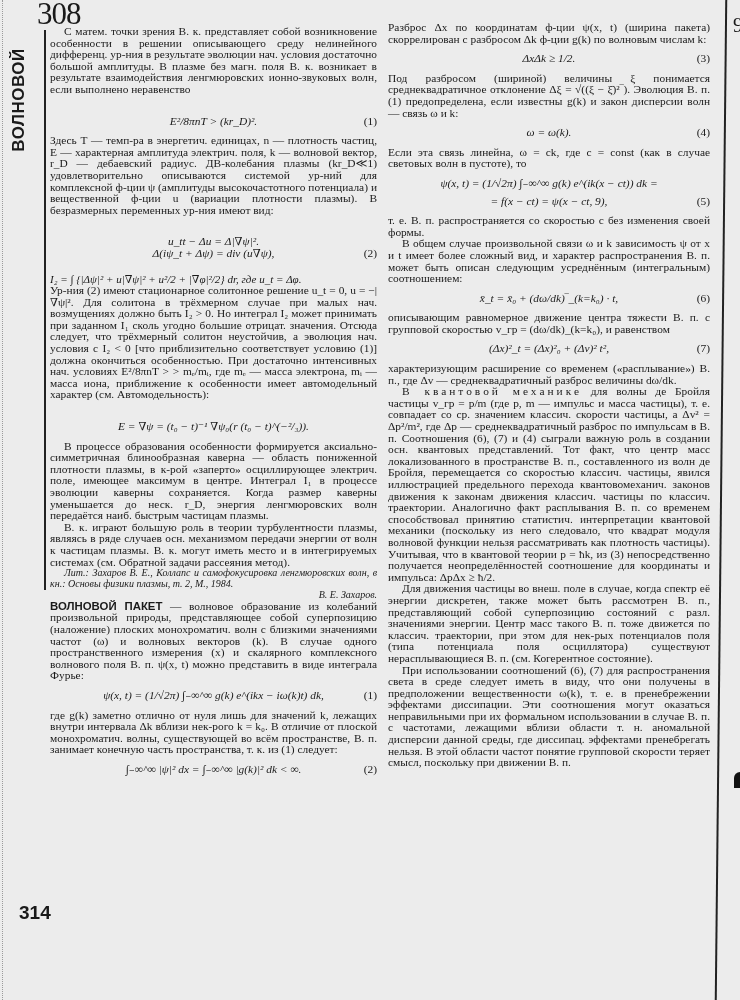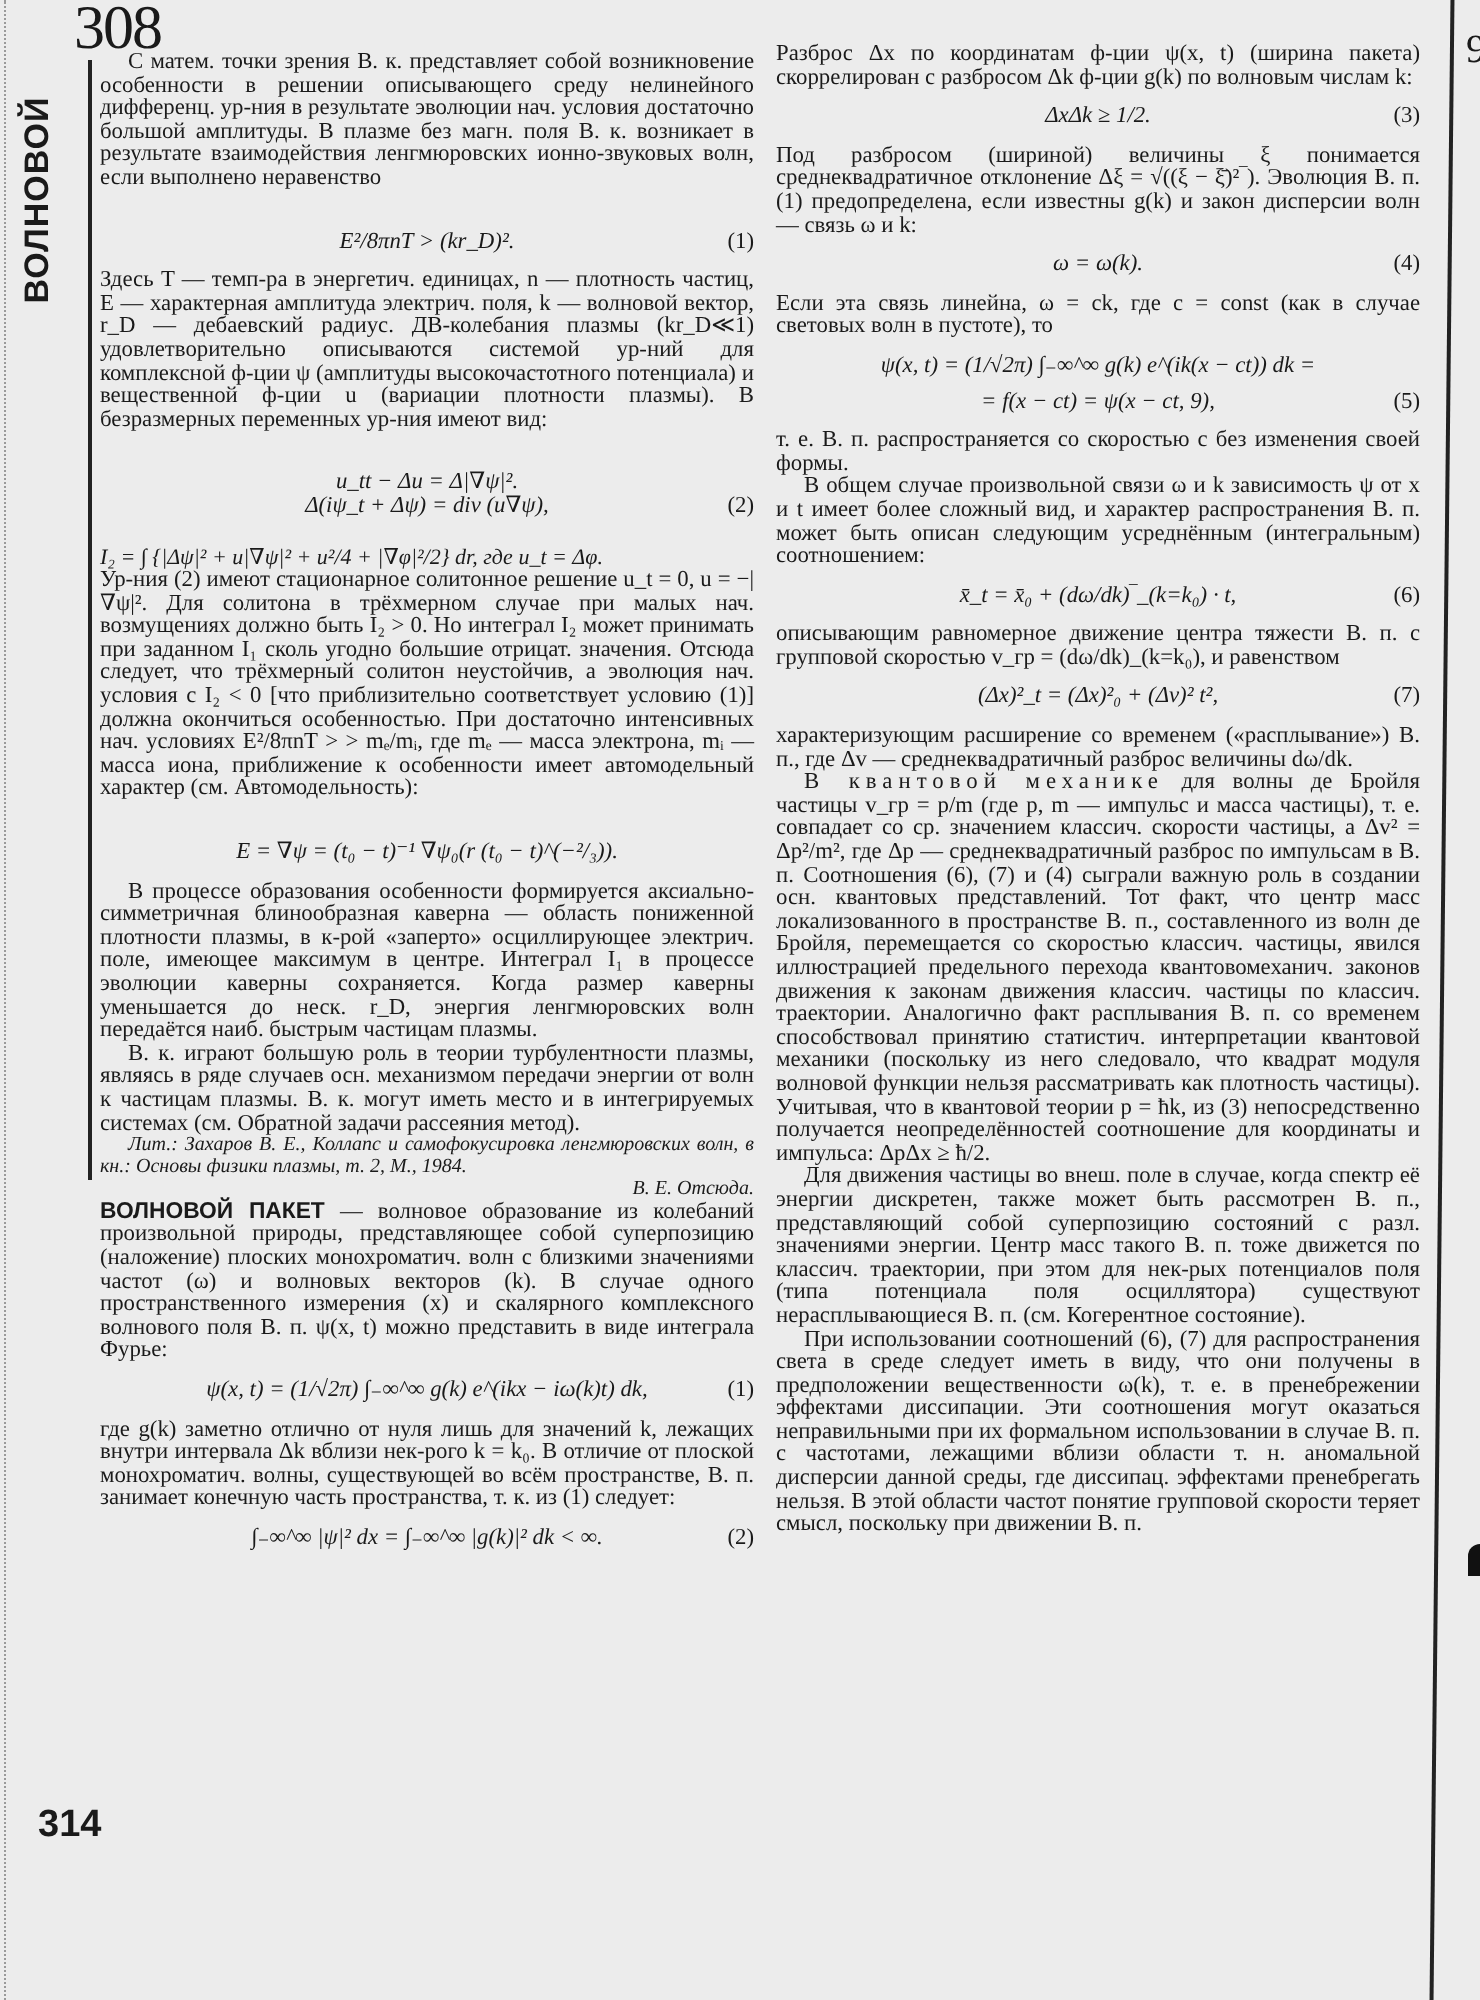--- a/index.html
+++ b/index.html
@@ -70,30 +70,30 @@
     </div>
     <div class="gap4"></div>
     <p>Здесь T — темп-ра в энергетич. единицах, n — плотность частиц, E — характерная амплитуда электрич. поля, k — волновой вектор, r_D — дебаевский радиус. ДВ-колебания плазмы (kr_D≪1) удовлетворительно описываются системой ур-ний для комплексной ф-ции ψ (амплитуды высокочастотного потенциала) и вещественной ф-ции u (вариации плотности плазмы). В безразмерных переменных ур-ния имеют вид:</p>
     <div class="formula">
       <div>u_tt − Δu = Δ|∇ψ|².</div>
       <div>Δ(iψ_t + Δψ) = div (u∇ψ),</div>
       <span class="num" style="top:12px">(2)</span>
     </div>
     <div class="gap6"></div>
     <div class="gap4"></div>
-    <p class="it" style="white-space:nowrap;font-size:11px">I₂ = ∫ {|Δψ|² + u|∇ψ|² + u²/4 + |∇φ|²/2} dr, где u_t = Δφ.</p>
+    <p class="it" style="white-space:nowrap;font-size:11px">I₂ = ∫ {|Δψ|² + u|∇ψ|² + u²/2 + |∇φ|²/2} dr, где u_t = Δφ.</p>
     <p>Ур-ния (2) имеют стационарное солитонное решение u_t = 0, u = −|∇ψ|². Для солитона в трёхмерном случае при малых нач. возмущениях должно быть I₂ &gt; 0. Но интеграл I₂ может принимать при заданном I₁ сколь угодно большие отрицат. значения. Отсюда следует, что трёхмерный солитон неустойчив, а эволюция нач. условия с I₂ &lt; 0 [что приблизительно соответствует условию (1)] должна окончиться особенностью. При достаточно интенсивных нач. условиях E²/8πnT &gt; &gt; mₑ/mᵢ, где mₑ — масса электрона, mᵢ — масса иона, приближение к особенности имеет автомодельный характер (см. Автомодельность):</p>
     <div class="formula">
       <span class="body">E = ∇ψ = (t₀ − t)⁻¹ ∇ψ₀(r (t₀ − t)^(−²/₃)).</span>
     </div>
     <div class="gap4"></div>
     <p class="indent">В процессе образования особенности формируется аксиально-симметричная блинообразная каверна — область пониженной плотности плазмы, в к-рой «заперто» осциллирующее электрич. поле, имеющее максимум в центре. Интеграл I₁ в процессе эволюции каверны сохраняется. Когда размер каверны уменьшается до неск. r_D, энергия ленгмюровских волн передаётся наиб. быстрым частицам плазмы.</p>
     <p class="indent">В. к. играют большую роль в теории турбулентности плазмы, являясь в ряде случаев осн. механизмом передачи энергии от волн к частицам плазмы. В. к. могут иметь место и в интегрируемых системах (см. Обратной задачи рассеяния метод).</p>
     <p class="lit indent">Лит.: Захаров В. Е., Коллапс и самофокусировка ленгмюровских волн, в кн.: Основы физики плазмы, т. 2, М., 1984.</p>
-    <div class="author">В. Е. Отсюда.</div>
+    <div class="author">В. Е. Захаров.</div>
     <p><span class="headword">ВОЛНОВОЙ ПАКЕТ</span><span> — волновое образование из колебаний произвольной природы, представляющее собой суперпозицию (наложение) плоских монохроматич. волн с близкими значениями частот (ω) и волновых векторов (k). В случае одного пространственного измерения (x) и скалярного комплексного волнового поля В. п. ψ(x, t) можно представить в виде интеграла Фурье:</span></p>
     <div class="formula tall">
       <span class="body">ψ(x, t) = (1/√2π) ∫₋∞^∞ g(k) e^(ikx − iω(k)t) dk,</span>
       <span class="num">(1)</span>
     </div>
     <p>где g(k) заметно отлично от нуля лишь для значений k, лежащих внутри интервала Δk вблизи нек-рого k = k₀. В отличие от плоской монохроматич. волны, существующей во всём пространстве, В. п. занимает конечную часть пространства, т. к. из (1) следует:</p>
     <div class="formula tall">
       <span class="body">∫₋∞^∞ |ψ|² dx = ∫₋∞^∞ |g(k)|² dk &lt; ∞.</span>
       <span class="num">(2)</span>
     </div>

